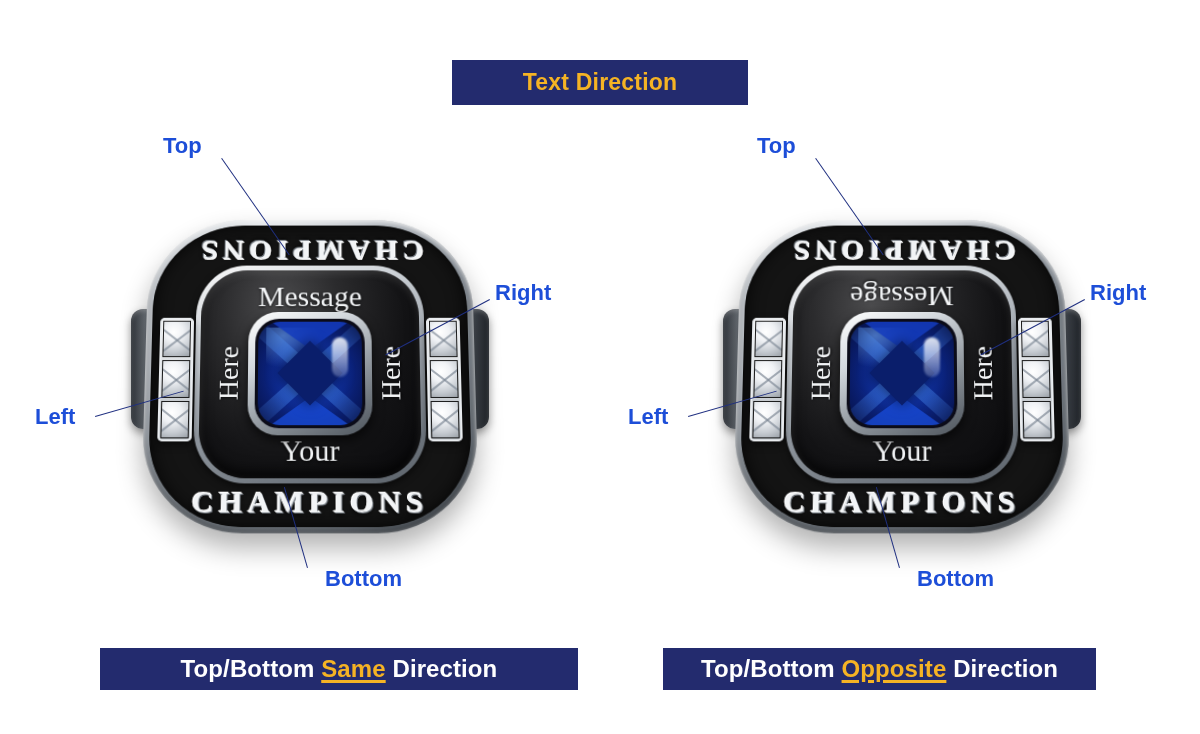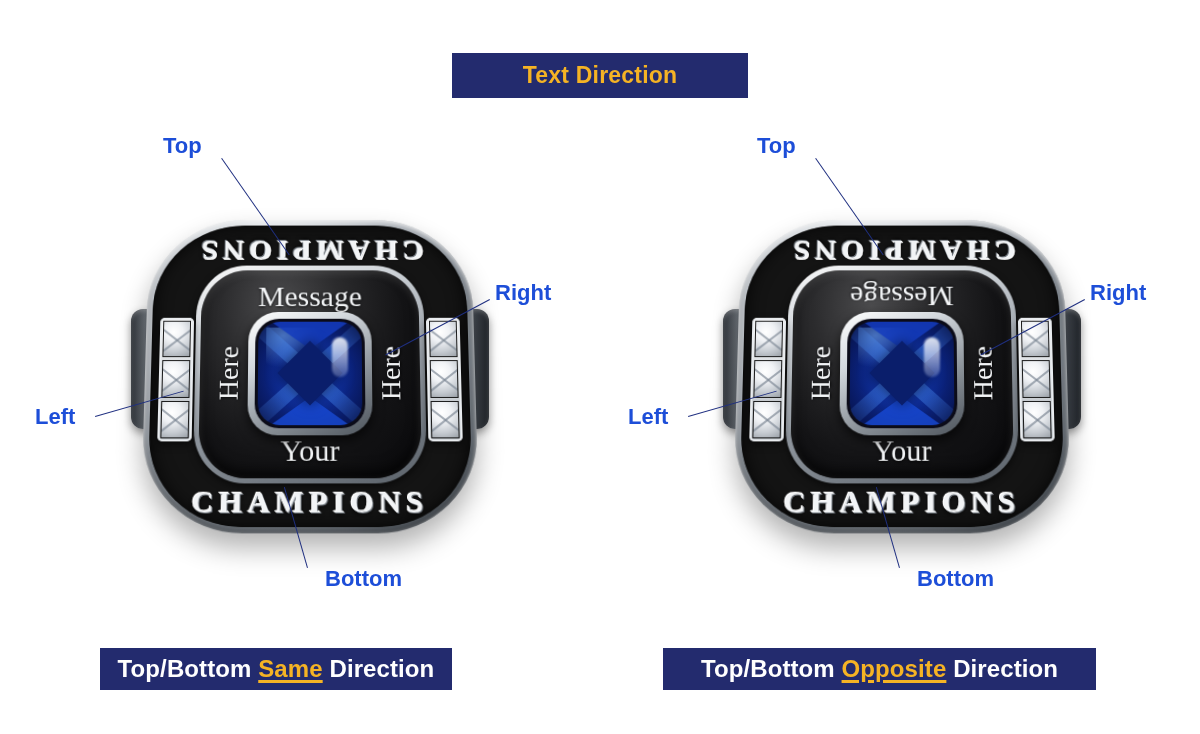--- a/index.html
+++ b/index.html
@@ -11,21 +11,21 @@
   body {
     width: 1200px; height: 734px;
     position: relative;
     font-family: "Liberation Sans", sans-serif;
     overflow: hidden;
   }
 
   
   .title-badge {
     position: absolute;
-    left: 452px; top: 53px;
+    left: 452px; top: 60px;
     width: 296px; height: 45px;
     background: #232B6E;
     display: flex; align-items: center; justify-content: center;
   }
   .title-badge .t {
     color: #F5B324;
     font-size: 23px;
     font-weight: bold;
     letter-spacing: 0.2px;
   }
@@ -43,21 +43,21 @@
     font-size: 24px;
     font-weight: bold;
     letter-spacing: 0.1px;
   }
   .caption-badge .hl {
     color: #F5B324;
     text-decoration: underline;
     text-underline-offset: 3px;
     text-decoration-thickness: 3px;
   }
-  #caption-left  { left: 100px; top: 648px; width: 352px; }
+  #caption-left  { left: 100px; top: 648px; width: 478px; }
   #caption-right { left: 663px; top: 648px; width: 433px; }
 
   
   .anno {
     position: absolute;
     color: #1d4ed8;
     font-size: 22px;
     font-weight: bold;
     white-space: nowrap;
   }

